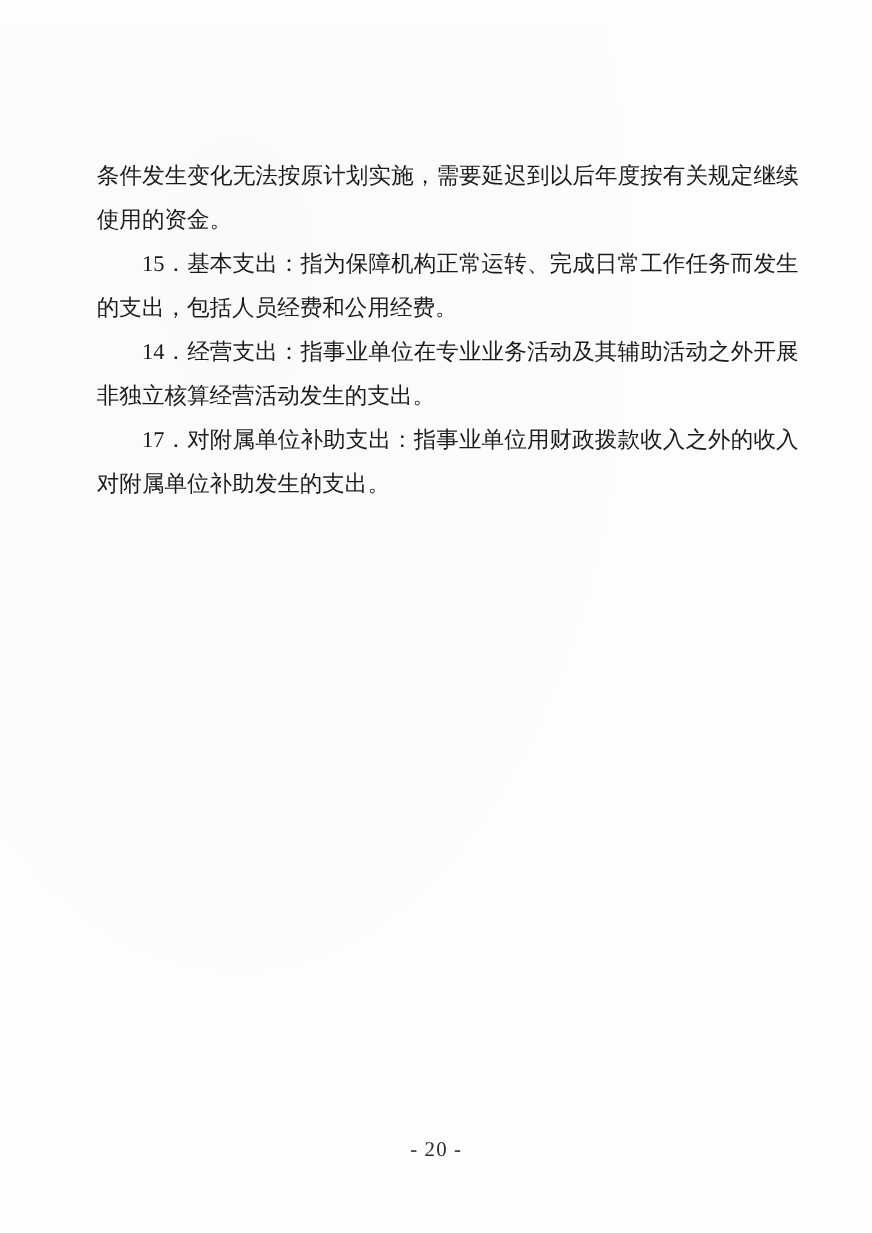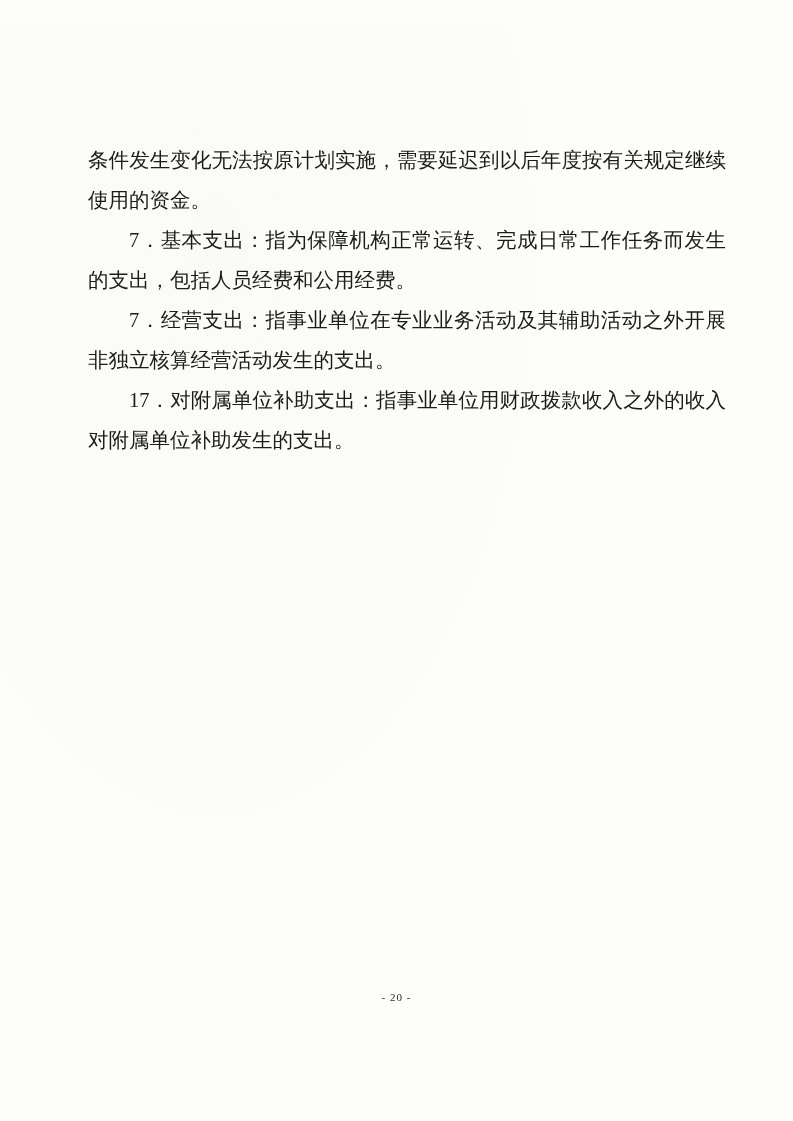--- a/index.html
+++ b/index.html
@@ -37,35 +37,35 @@
     text-align: justify;
     text-indent: 2em;
     word-break: break-all;
     color: #1b1b1b;
   }
   .paragraph.no-indent {
     text-indent: 0;
   }
   .footer {
     position: absolute;
-    top: 958px;
+    top: 1007px;
     left: 0;
     width: 793px;
     text-align: center;
-    font-size: 11px;
+    font-size: 19px;
     line-height: 30px;
     color: #2b2b33;
     letter-spacing: 1px;
   }
 </style>
 </head>
 <body>
 
 <div class="page">
   <div class="doc">
     <p class="paragraph no-indent">条件发生变化无法按原计划实施，需要延迟到以后年度按有关规定继续使用的资金。</p>
-    <p class="paragraph">7．基本支出：指为保障机构正常运转、完成日常工作任务而发生的支出，包括人员经费和公用经费。</p>
-    <p class="paragraph">7．经营支出：指事业单位在专业业务活动及其辅助活动之外开展非独立核算经营活动发生的支出。</p>
+    <p class="paragraph">15．基本支出：指为保障机构正常运转、完成日常工作任务而发生的支出，包括人员经费和公用经费。</p>
+    <p class="paragraph">14．经营支出：指事业单位在专业业务活动及其辅助活动之外开展非独立核算经营活动发生的支出。</p>
     <p class="paragraph">17．对附属单位补助支出：指事业单位用财政拨款收入之外的收入对附属单位补助发生的支出。</p>
   </div>
 
   <div class="footer">- 20 -</div>
 </div>
 
 </body></html>

